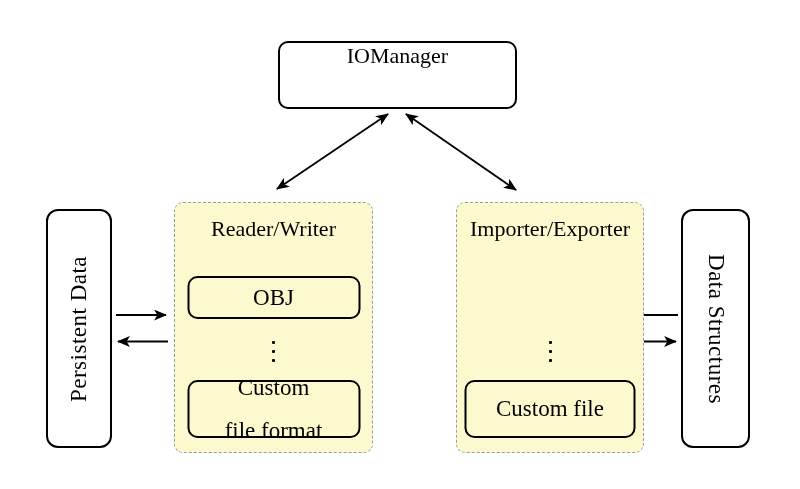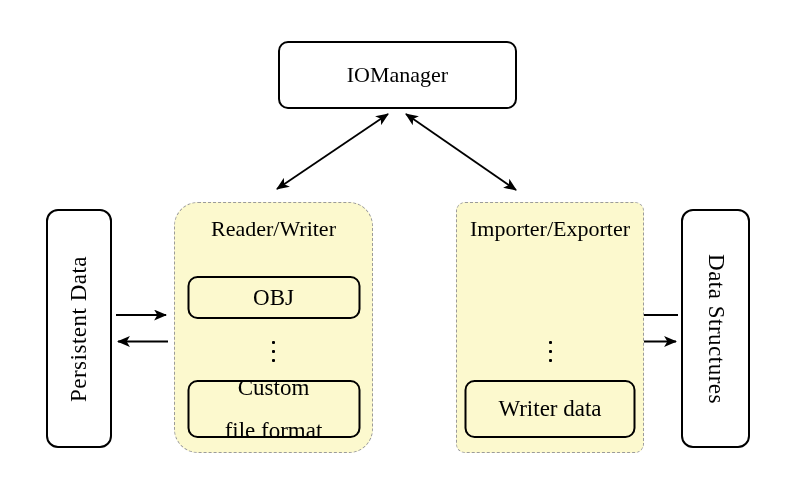--- a/index.html
+++ b/index.html
@@ -37,39 +37,38 @@
   }
   .arrows-layer .head { fill: var(--arrow); }
 
   .node {
     position: absolute;
     box-sizing: border-box;
     background: var(--box-fill);
     border: 2.5px solid var(--box-border);
     border-radius: 10px;
     display: flex;
-    align-items: center;
     justify-content: center;
     text-align: center;
   }
   .top-node {
     left: 278px; top: 41px;
     width: 239px; height: 68px;
     font-size: 22px;
   }
   .panel {
     position: absolute;
     box-sizing: border-box;
     top: 202px;
     height: 251px;
     background: var(--panel-fill);
     border: 1.6px dashed var(--panel-border);
     border-radius: 9px;
   }
-  .panel-left  { left: 174px; width: 199px; border-radius: 24px; }
+  .panel-left  { left: 174px; width: 199px; }
   .panel-right { left: 456px; width: 188px; }
   .panel-title {
     position: absolute;
     top: 13px; left: 0;
     width: 100%;
     text-align: center;
     font-size: 22px;
     white-space: nowrap;
   }
   .inner-node {
@@ -169,21 +168,21 @@
   </div>
 
   <div class="panel panel-right">
     <div class="panel-title">Importer/Exporter</div>
     <div class="dots">
       <span class="dot"></span>
       <span class="dot"></span>
       <span class="dot"></span>
     </div>
     <div class="inner-node inner-bottom">
-      <span>Writer data</span>
+      <span>Custom file</span>
     </div>
   </div>
 
   <div class="vbox vbox-left">
     <span class="vlabel">Persistent Data</span>
   </div>
 
   <div class="vbox vbox-right">
     <span class="vlabel">Data Structures</span>
   </div>

